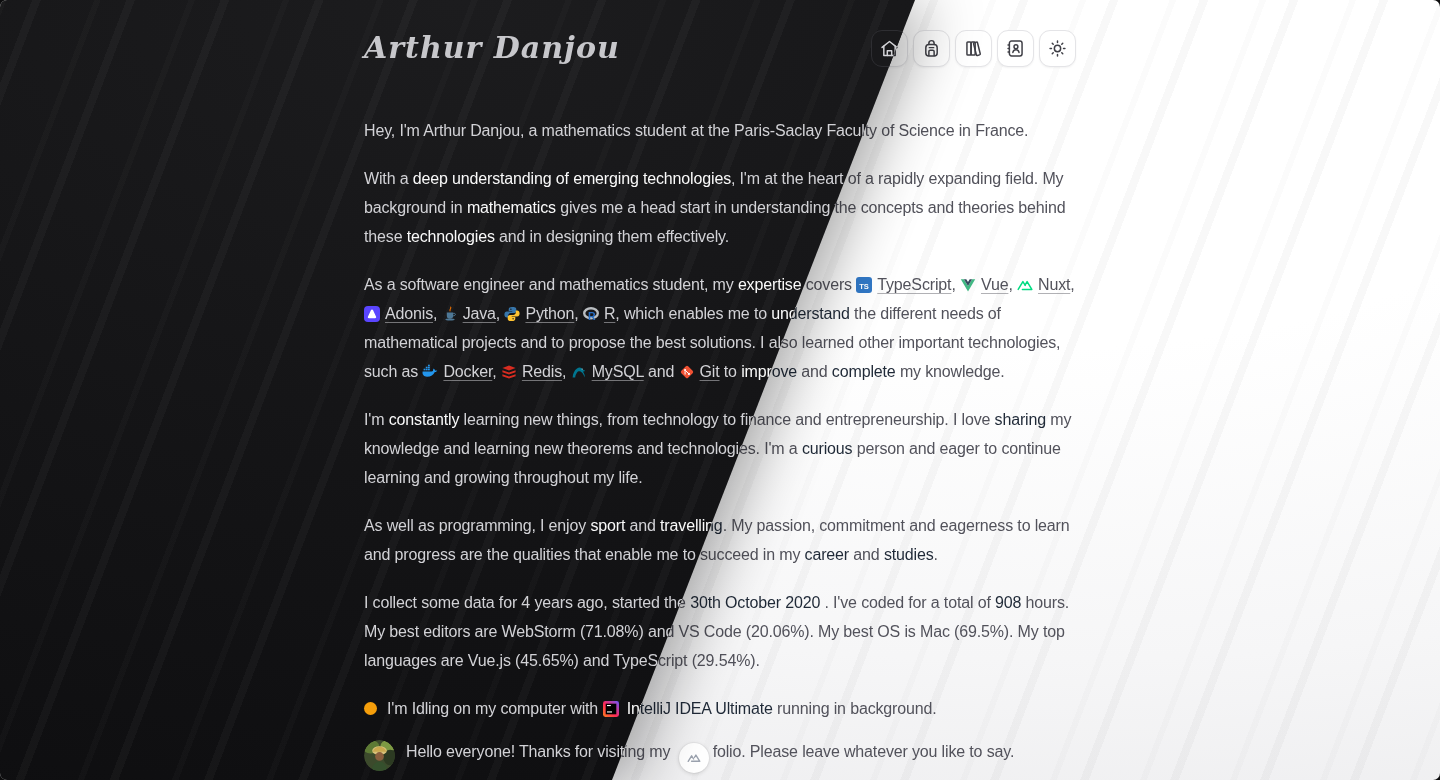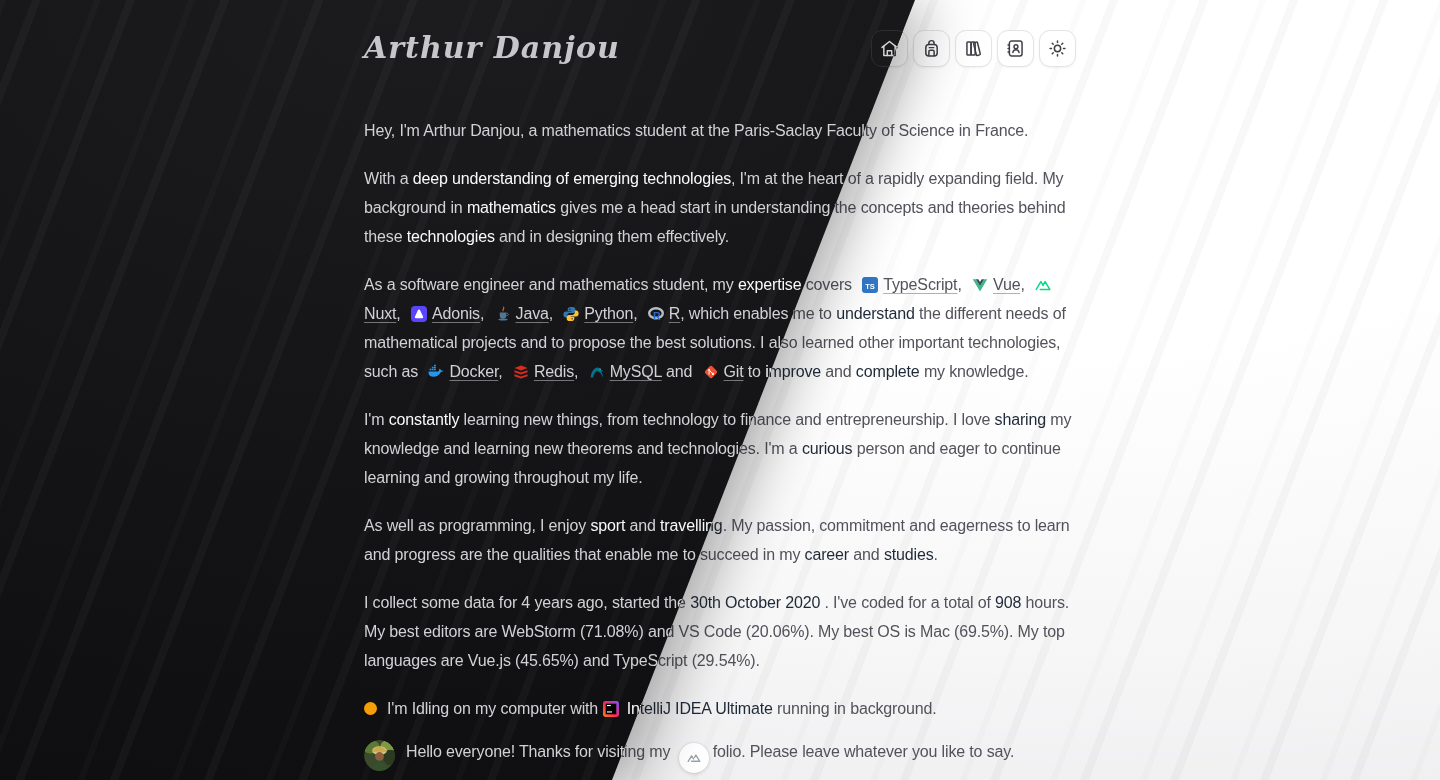--- a/index.html
+++ b/index.html
@@ -1,20 +1,20 @@
 <!DOCTYPE html>
 <html style="--status-dot: #F59E0B; --dark-bg: #141416; --light-bg: #FAFAFA; --dark-text: #D4D4D8; --light-text: #52525B; --dark-bold: #FAFAFA; --light-bold: #1F2937;"><head>
 <meta charset="utf-8">
 <style>
   html, body { margin:0; padding:0; background:#0d0d0e; }
   body {
     width:1440px; height:780px; position:relative; overflow:hidden;
     font-family:"Liberation Sans", sans-serif;
   }
-  .layer { position:absolute; inset:0; }
+  .layer { position:absolute; inset:0;border-radius:7px; }
   .layer.light {
     color:var(--light-text,#52525b);
     background:
       repeating-linear-gradient(111deg, rgba(0,0,0,0.016) 0 6px, rgba(0,0,0,0) 6px 28px, rgba(0,0,0,0.026) 28px 36px, rgba(0,0,0,0) 36px 84px),
       radial-gradient(130% 95% at 72% 18%, #ffffff 28%, #f6f6f7 70%, #ececee 100%);
   }
   .shadow-wrap { position:absolute; inset:0; filter:drop-shadow(14px 5px 30px rgba(0,0,0,0.35)); }
   .layer.dark {
     color:var(--dark-text,#d4d4d8);
     clip-path:polygon(0 0, 915px 0, 612px 100%, 0 100%);
@@ -43,21 +43,21 @@
   .nav-btn .icon { width:21px; height:21px; display:block; }
   .nav-btn .icon svg { width:100%; height:100%; display:block; }
 
   .para { font-size:16px; letter-spacing:-0.15px; line-height:29px; margin:0 0 19px; }
   .dark .para { color:#d2d2d6; }
   .light .para { color:#52525b; }
   .para b, .status-row b { font-weight:400; }
   .dark b { color:#fafafa; }
   .light b { color:#1f2937; }
 
-  a.inline-link { color:inherit; text-underline-offset:3px; text-decoration-thickness:1px; cursor:pointer;margin-left:6px; }
+  a.inline-link { color:inherit; text-underline-offset:3px; text-decoration-thickness:1px; cursor:pointer; }
   .dark a.inline-link { text-decoration-color:rgba(212,212,216,0.5); }
   .light a.inline-link { text-decoration-color:rgba(82,82,91,0.45); }
 
   .icon-inline { display:inline-block; width:16px; height:16px; vertical-align:-2.5px; margin-right:5px; }
   .icon-inline.standalone { margin:0 3px 0 1px; }
   .icon-inline svg { width:100%; height:100%; display:block; }
 
   .status-row { font-size:16px; letter-spacing:-0.15px; line-height:29px; margin:0 0 14px; }
   .dark .status-row { color:#d2d2d6; }
   .light .status-row { color:#52525b; }

